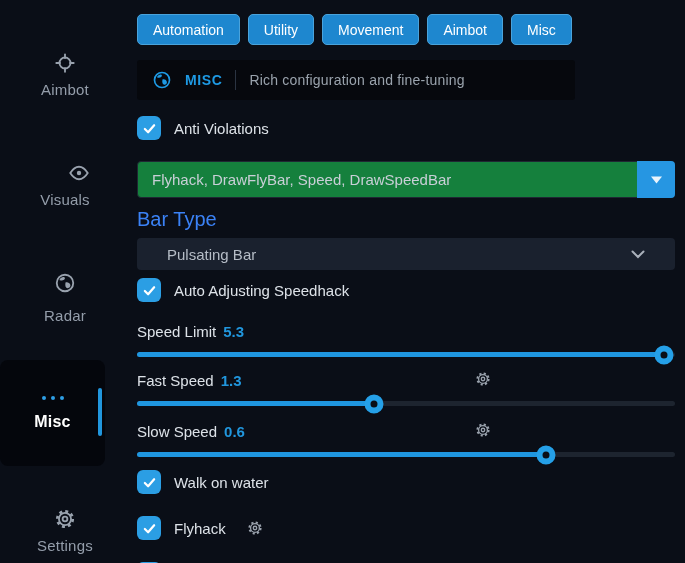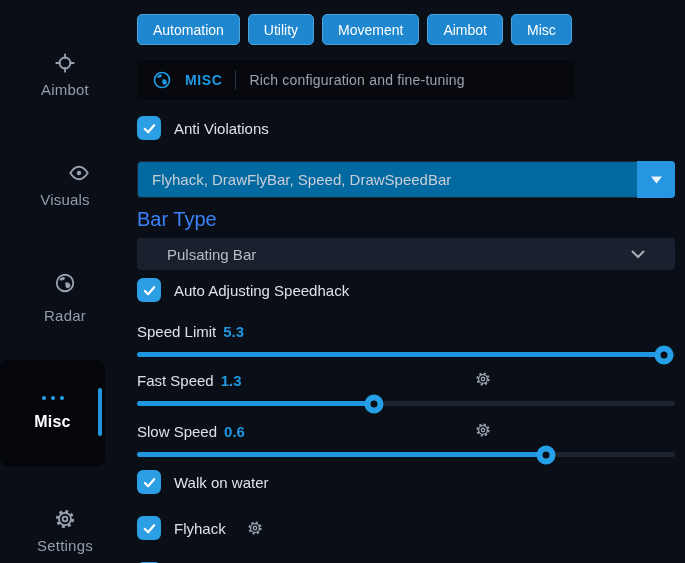--- a/index.html
+++ b/index.html
@@ -73,21 +73,21 @@
   .check-label{color:#dde2e8;font-size:15px;}
   .row-anti{margin-top:16px;}
   .row-auto{margin-top:8px;text-align:center;}
   .row-walk{margin-top:13px;}
   .row-fly{margin-top:22px;}
   .row-disable{margin-top:22px;}
   .inline-gear{margin-left:8px;}
 
   .multiselect{
     margin-top:21px;height:37px;flex:none;box-sizing:border-box;position:relative;
-    background:#0369a1;border:1px solid #1f2733;border-radius:4px;
+    background:#15803d;border:1px solid #1f2733;border-radius:4px;
     display:flex;align-items:center;padding-left:14px;cursor:pointer;
   }
   .ms-value{color:#c9cfd7;font-size:15px;}
   .ms-btn{
     position:absolute;top:-1px;right:-1px;bottom:-1px;width:38px;
     background:#2696e2;border-radius:0 4px 4px 0;
     display:flex;align-items:center;justify-content:center;cursor:pointer;
   }
 
   .field-label{margin-top:10px;color:#3b82f6;font-size:20px;flex:none;}

